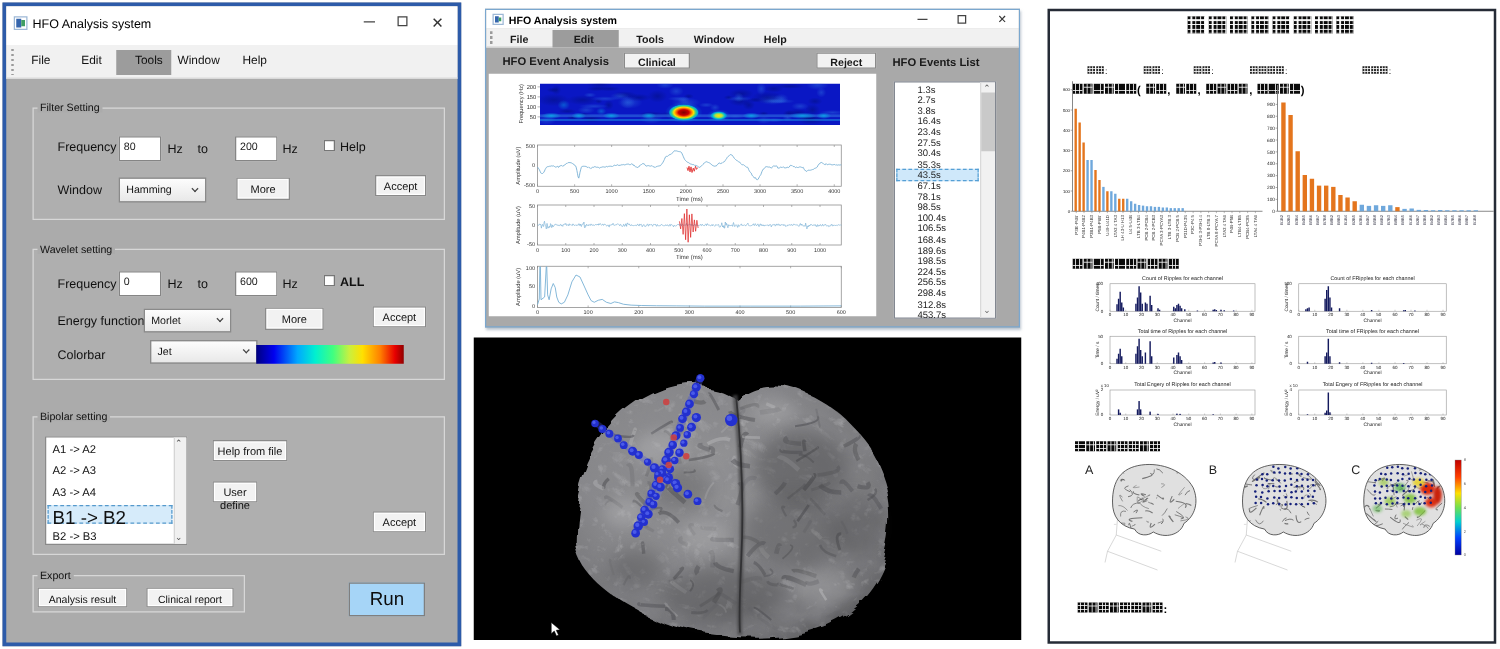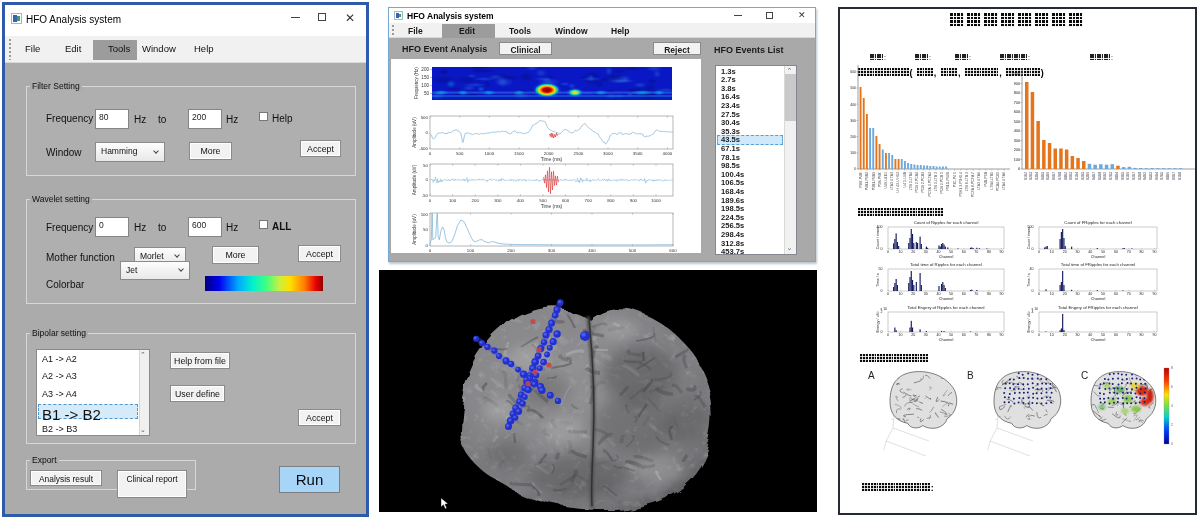--- a/index.html
+++ b/index.html
@@ -31,21 +31,21 @@
 .chk{position:absolute;width:9px;height:9px;background:#fff;border:1px solid #777}
 .wctl{position:absolute;font-size:11px;color:#333;font-weight:400}
 .dots{position:absolute;width:2px;background-image:repeating-linear-gradient(to bottom,#9a9a9a 0,#9a9a9a 2px,transparent 2px,transparent 4px)}
 
 #win2{left:388px;top:7px;width:428px;height:255px;border:1px solid #7aa7cf;background:#a9a9a9;box-shadow:1px 2px 2px rgba(120,140,160,.5)}
 #win2 .titlebar{position:absolute;left:0;top:0;width:100%;height:15px;background:#fff}
 #win2 .menubar{position:absolute;left:0;top:15px;width:100%;height:15px;background:#f1f1f1;border-bottom:1px solid #d9d9d9}
 .mi2{position:absolute;font-size:8.5px;font-weight:700;color:#1a1a1a}
 #plotpanel{position:absolute;left:2px;top:51px;width:310px;height:194px;background:#fff}
 #evlist{position:absolute;left:326px;top:57px;width:82px;height:190px;background:#fff;border:1px solid #828790}
-.ev{position:absolute;left:5px;font-size:7.6px;font-weight:700;color:#1c1c1c;line-height:8.4px}
+.ev{position:absolute;left:18px;font-size:7.6px;font-weight:400;color:#1c1c1c;line-height:8.4px}
 
 #brainbox{left:379px;top:270px;width:438px;height:242px;background:#000}
 
 #report{left:838px;top:7px;width:359px;height:508px;background:#fff;border:2px solid #252b36}
 </style></head>
 <body>
 <div id="win1" class="abs">
 <div class="titlebar"></div>
 <div class="abs" style="left:6px;top:8px;width:11px;height:11px;border:1px solid #9db8d6;background:#fff">
       <div class="abs" style="left:1px;top:1px;width:4px;height:7px;background:#3565ad"></div>
@@ -80,46 +80,46 @@
 <div class="grp" style="left:21px;top:194px;width:330px;height:105px"></div>
 <div class="grplab" style="left:25px;top:190px">Wavelet setting</div>
 <div class="lab" style="left:41px;top:217px">Frequency</div>
 <div class="inp" style="left:90px;top:212px;width:34px;height:20px">0</div>
 <div class="lab" style="left:129px;top:217px">Hz</div>
 <div class="lab" style="left:153px;top:217px">to</div>
 <div class="inp" style="left:183px;top:212px;width:34px;height:20px">600</div>
 <div class="lab" style="left:221px;top:217px">Hz</div>
 <div class="chk" style="left:254px;top:215px"></div>
 <div class="lab" style="left:267px;top:216px;font-weight:700">ALL</div>
-<div class="lab" style="left:41px;top:247px">Mother function</div>
-<div class="cmb" style="left:129px;top:242px;width:52px;height:19px">Morlet</div>
+<div class="lab" style="left:41px;top:247px">Energy function</div>
+<div class="cmb" style="left:110px;top:242px;width:70px;height:19px">Morlet</div>
 <div class="btn" style="left:207px;top:241px;width:47px;height:18px;padding-top:3px">More</div>
 <div class="btn" style="left:293px;top:240px;width:43px;height:17px;padding-top:2.5px">Accept</div>
 <div class="lab" style="left:41px;top:274px">Colorbar</div>
-<div class="cmb" style="left:115px;top:256px;width:70px;height:19px">Jet</div>
+<div class="cmb" style="left:115px;top:267px;width:86px;height:19px">Jet</div>
 <div class="abs" style="left:200px;top:271px;width:118px;height:15px;background:linear-gradient(to right,#00007f,#0000f0 12%,#00a8ff 28%,#00f0d0 40%,#40ff80 52%,#c8f040 63%,#ffe000 72%,#ff8000 84%,#e80000 94%,#900000)"></div>
 <div class="grp" style="left:21px;top:328px;width:330px;height:111px"></div>
 <div class="grplab" style="left:25px;top:324px">Bipolar setting</div>
 <div class="abs" style="left:31px;top:344px;width:114px;height:87px;background:#fff;border:1px solid #8a8a8a"></div>
 <div class="abs" style="left:37px;top:349px;font-size:9px;color:#111">A1 -&gt; A2</div>
 <div class="abs" style="left:37px;top:366px;font-size:9px;color:#111">A2 -&gt; A3</div>
 <div class="abs" style="left:37px;top:384px;font-size:9px;color:#111">A3 -&gt; A4</div>
 <div class="abs" style="left:33px;top:399px;width:100px;height:15px;background:#d6ebfa;border:1px dashed #5599cc"></div>
 <div class="abs" style="left:37px;top:401px;font-size:15px;color:#111">B1 -&gt; B2</div>
 <div class="abs" style="left:37px;top:419px;font-size:9px;color:#111">B2 -&gt; B3</div>
 <div class="abs" style="left:134px;top:345px;width:10px;height:85px;background:#f0f0f0;border-left:1px solid #d5d5d5"></div>
 <div class="abs" style="left:135px;top:346px;font-size:7px;color:#555">⌃</div>
 <div class="abs" style="left:135px;top:421px;font-size:7px;color:#555">⌄</div>
 <div class="btn" style="left:165px;top:347px;width:60px;height:17px;padding-top:3px">Help from file</div>
-<div class="btn" style="left:165px;top:380px;width:55px;height:17px;padding-top:3px">User define</div>
+<div class="btn" style="left:165px;top:380px;width:36px;height:17px;padding-top:3px">User define</div>
 <div class="btn" style="left:293px;top:404px;width:43px;height:17px;padding-top:2.5px">Accept</div>
 <div class="grp" style="left:21px;top:455px;width:170px;height:30px"></div>
 <div class="grplab" style="left:25px;top:451px">Export</div>
 <div class="btn" style="left:25px;top:465px;width:72px;height:16px;padding-top:2.5px;font-size:8.4px">Analysis result</div>
-<div class="btn" style="left:112px;top:465px;width:70px;height:28px;padding-top:2.5px;font-size:8.4px">Clinical report</div>
+<div class="btn" style="left:112px;top:465px;width:70px;height:16px;padding-top:2.5px;font-size:8.4px">Clinical report</div>
 <div class="abs" style="left:274px;top:461px;width:61px;height:27px;background:#a6d5f7;border:1px solid #7f7f7f;text-align:center;font-size:15px;color:#0b0b0b;padding-top:4px">Run</div>
 </div>
 <div id="win2" class="abs">
 <div class="titlebar"></div>
 <div class="abs" style="left:5px;top:3px;width:9px;height:9px;border:1px solid #9db8d6;background:#fff">
       <div class="abs" style="left:1px;top:1px;width:3px;height:5px;background:#3565ad"></div>
       <div class="abs" style="left:4px;top:2px;width:2px;height:3px;background:#3f9e63"></div>
     </div>
 <div class="abs" style="left:18px;top:3px;font-size:8.5px;font-weight:700;color:#000">HFO Analysis system</div>
 <div class="abs" style="left:345px;top:7px;width:8px;height:1px;background:#444"></div>

